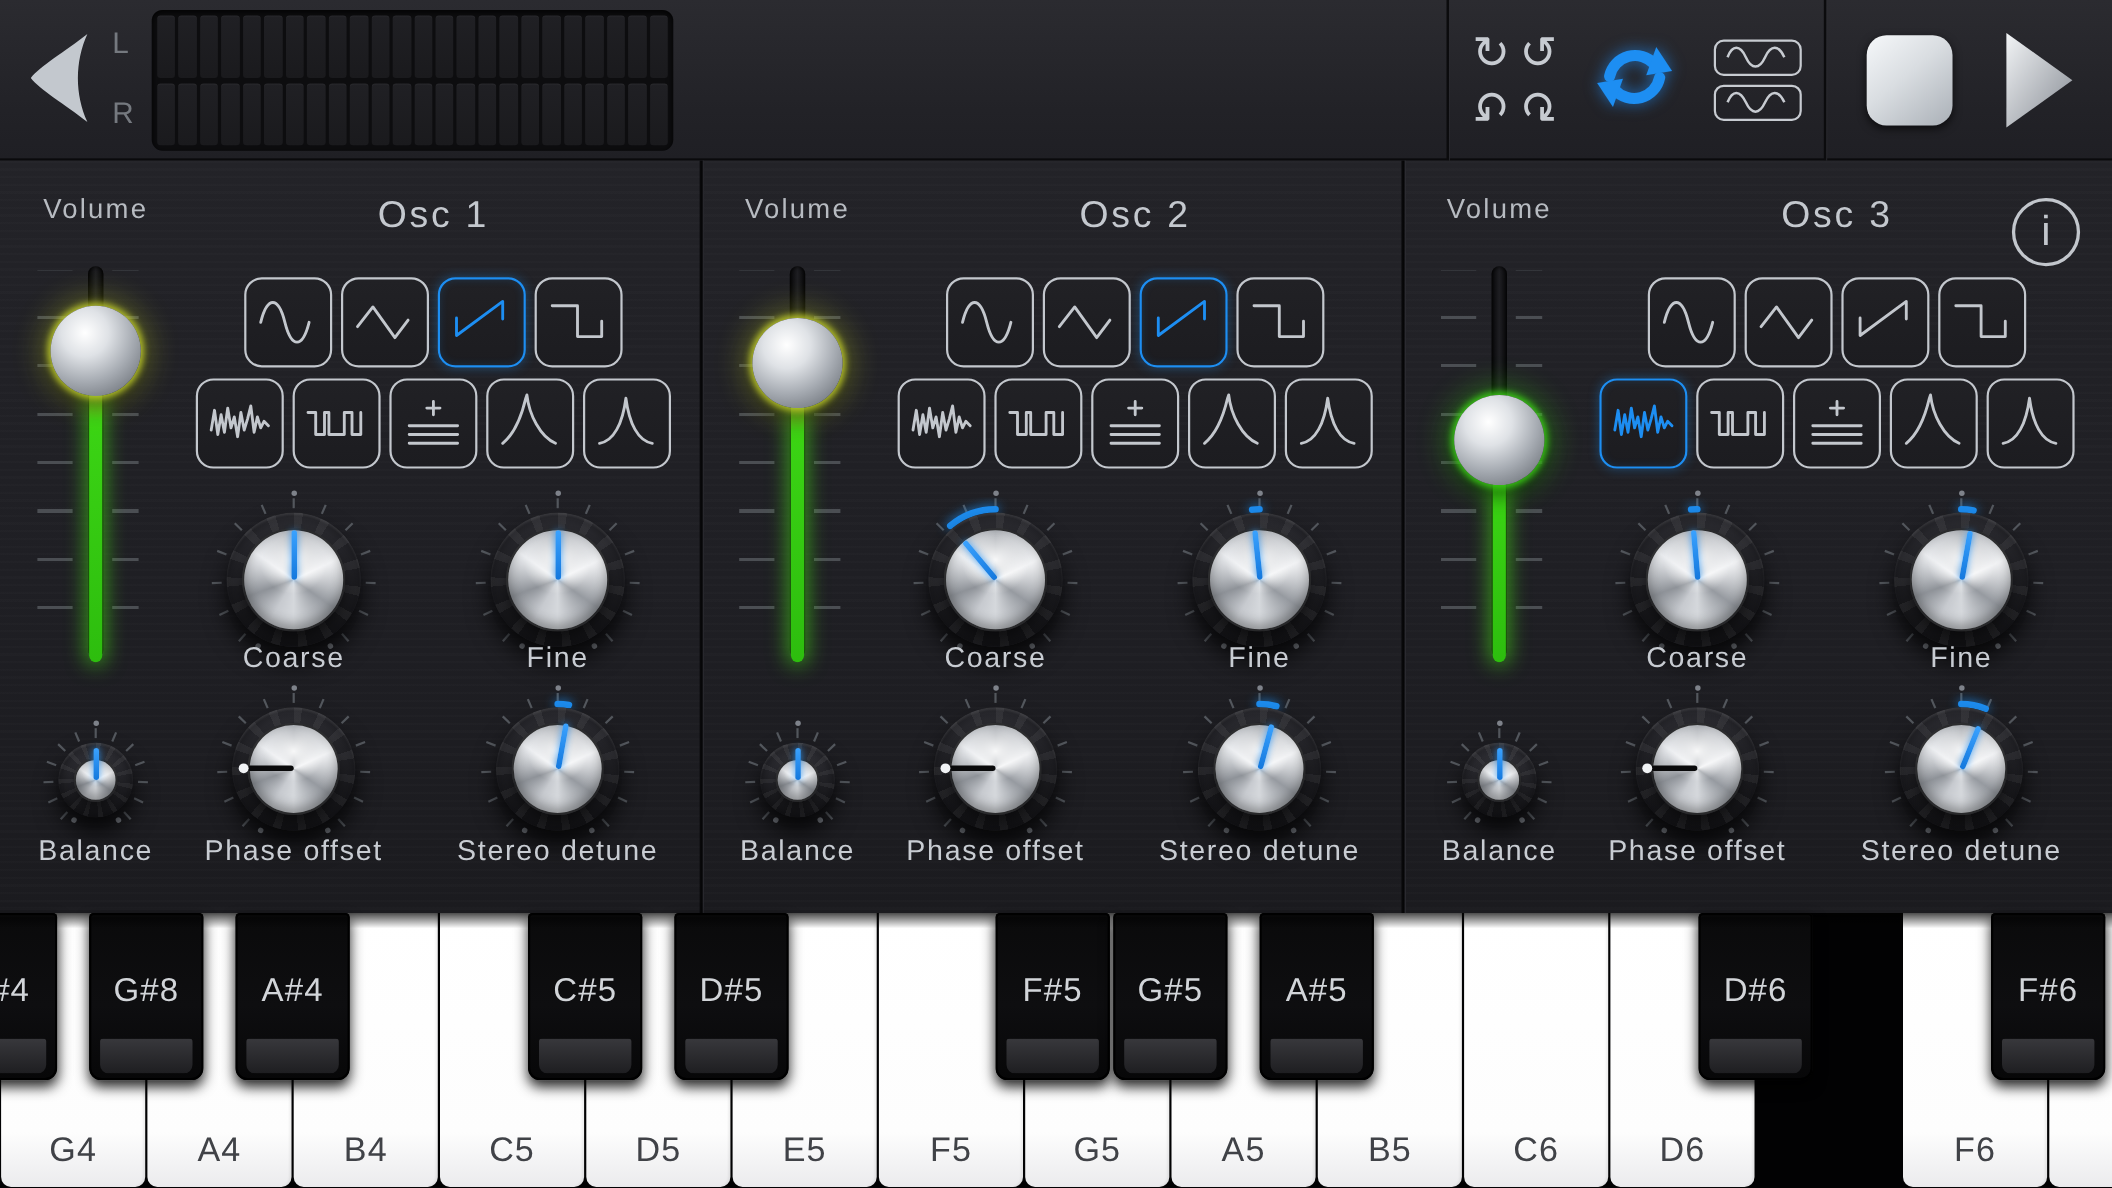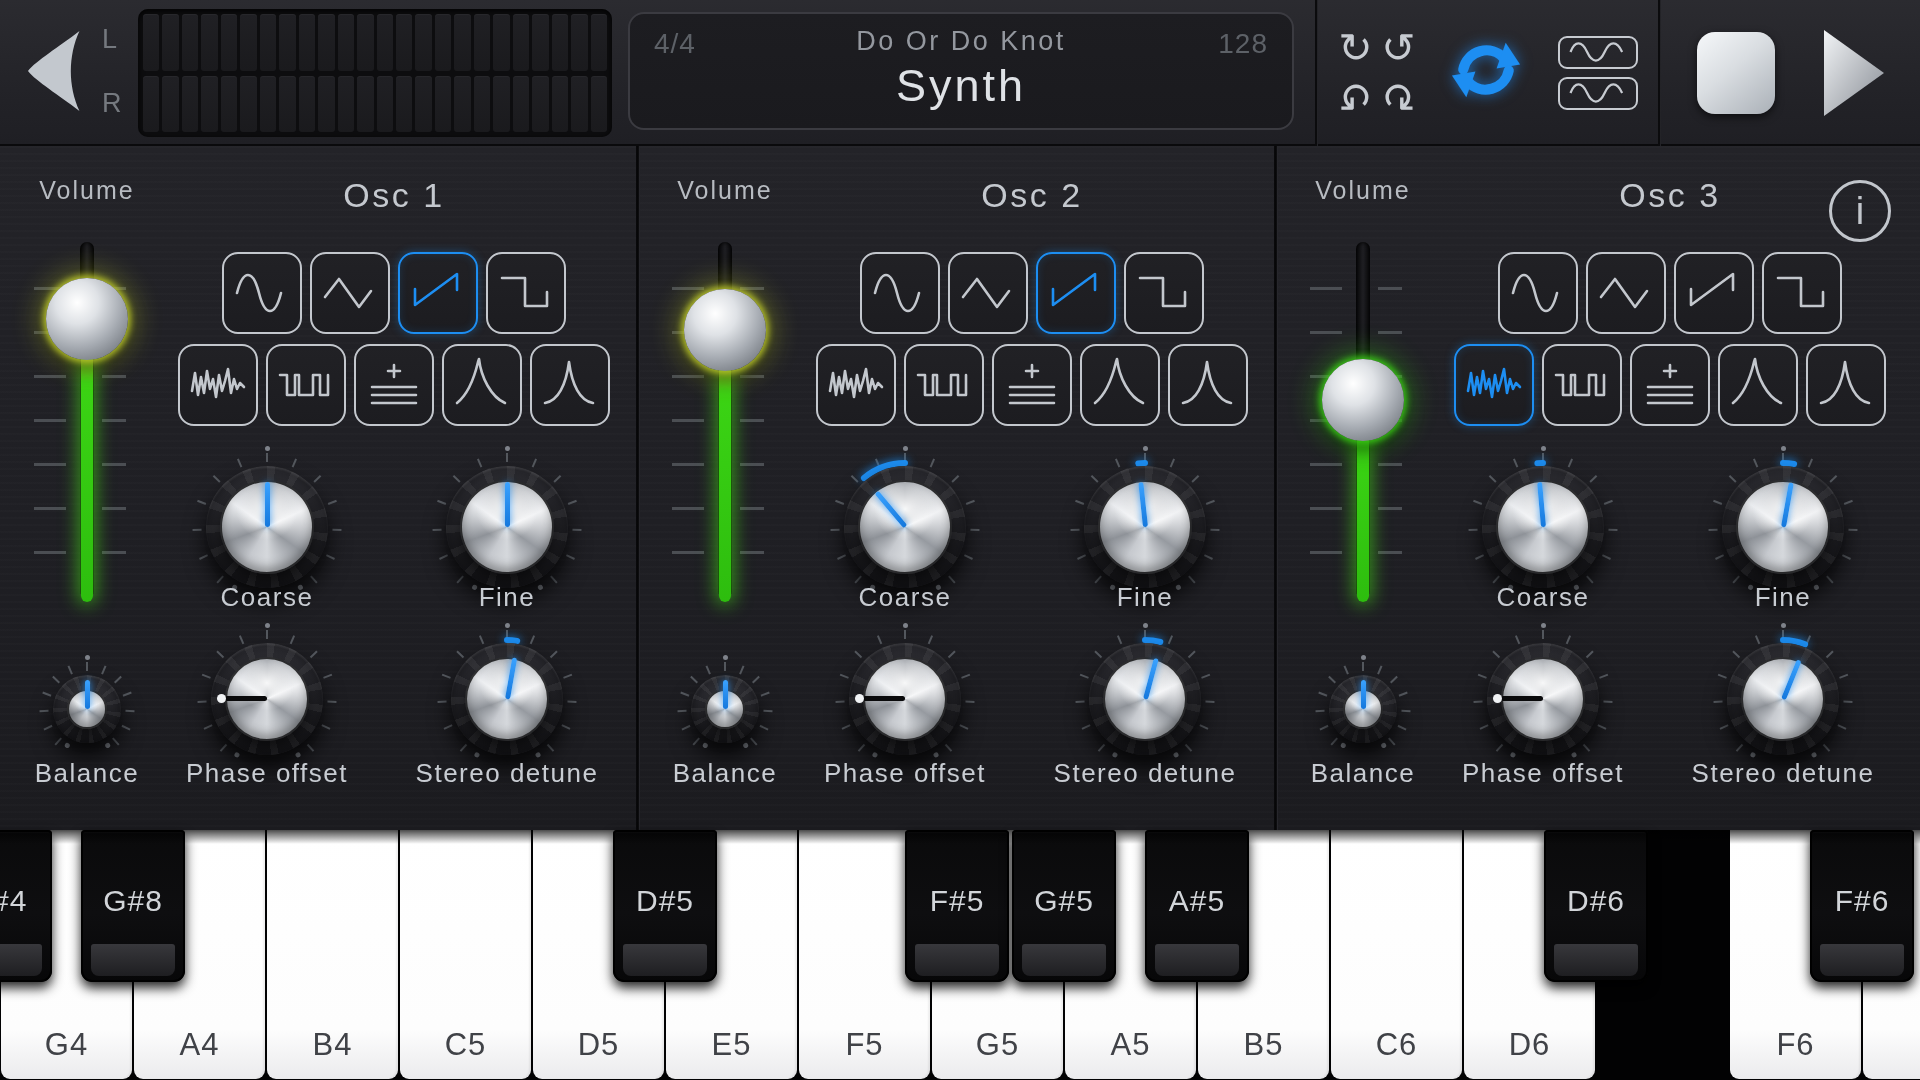--- a/index.html
+++ b/index.html
@@ -171,26 +171,20 @@
           <div class="mseg"></div>
           <div class="mseg"></div>
           <div class="mseg"></div>
           <div class="mseg"></div>
           <div class="mseg"></div>
           <div class="mseg"></div>
           <div class="mseg"></div>
         </div>
       </div>
 
-    <div class="songbox">
-      <span class="tsig">4/4</span>
-      <div class="songname">Do Or Do Knot</div>
-      <div class="instname">Synth</div>
-      <span class="tempo">128</span>
-    </div>
 
     <div class="tsep s1"></div>
 
     <button class="iconbtn loopbtn">
       <span>↻</span>
       <span>↺</span>
       <span class="flip">↻</span>
       <span class="flip">↺</span>
     </button>
 
@@ -865,20 +859,28 @@
         <div class="klabel white"></div>
       </div>
       <div class="bkey" style="left: -52px;">
         <div class="bbevel"></div>
         <div class="klabel black">F#4</div>
       </div>
       <div class="bkey" style="left: 81px;">
         <div class="bbevel"></div>
         <div class="klabel black">G#8</div>
       </div>
+      <div class="bkey" style="left: 214px;">
+        <div class="bbevel"></div>
+        <div class="klabel black">A#4</div>
+      </div>
+      <div class="bkey" style="left: 480px;">
+        <div class="bbevel"></div>
+        <div class="klabel black">C#5</div>
+      </div>
       <div class="bkey" style="left: 613px;">
         <div class="bbevel"></div>
         <div class="klabel black">D#5</div>
       </div>
       <div class="bkey" style="left: 905px;">
         <div class="bbevel"></div>
         <div class="klabel black">F#5</div>
       </div>
       <div class="bkey" style="left: 1012px;">
         <div class="bbevel"></div>

